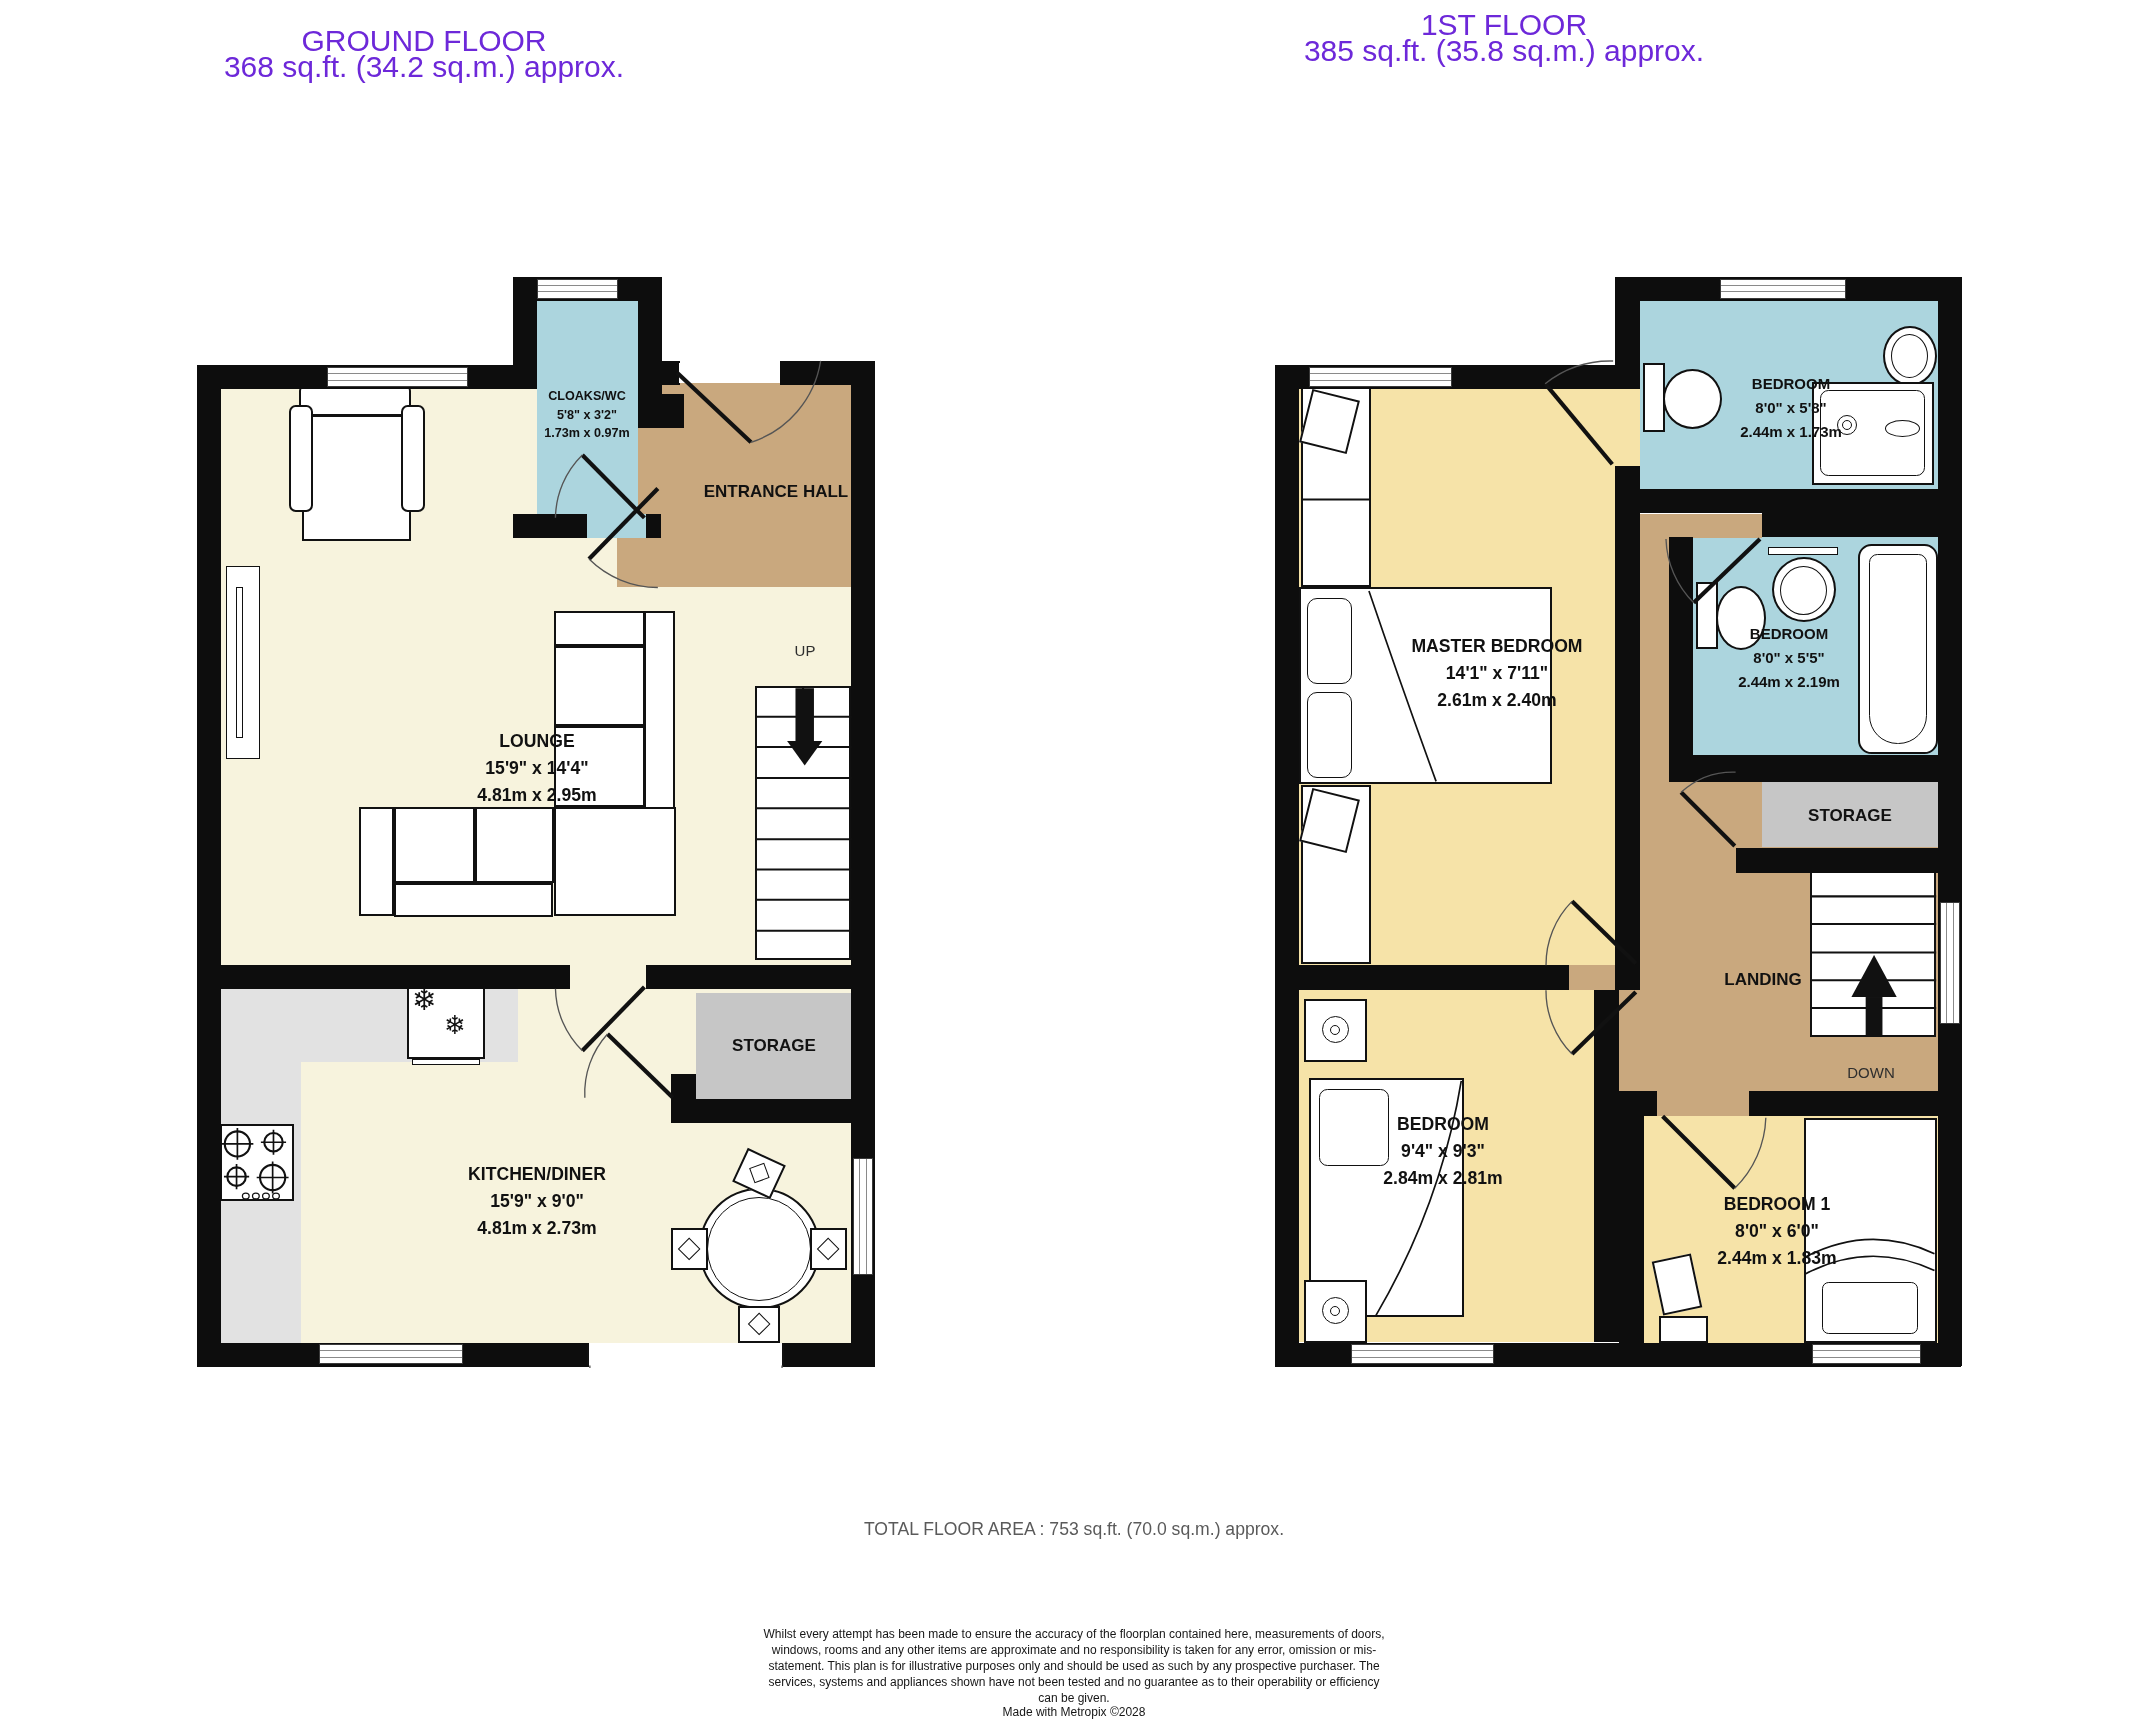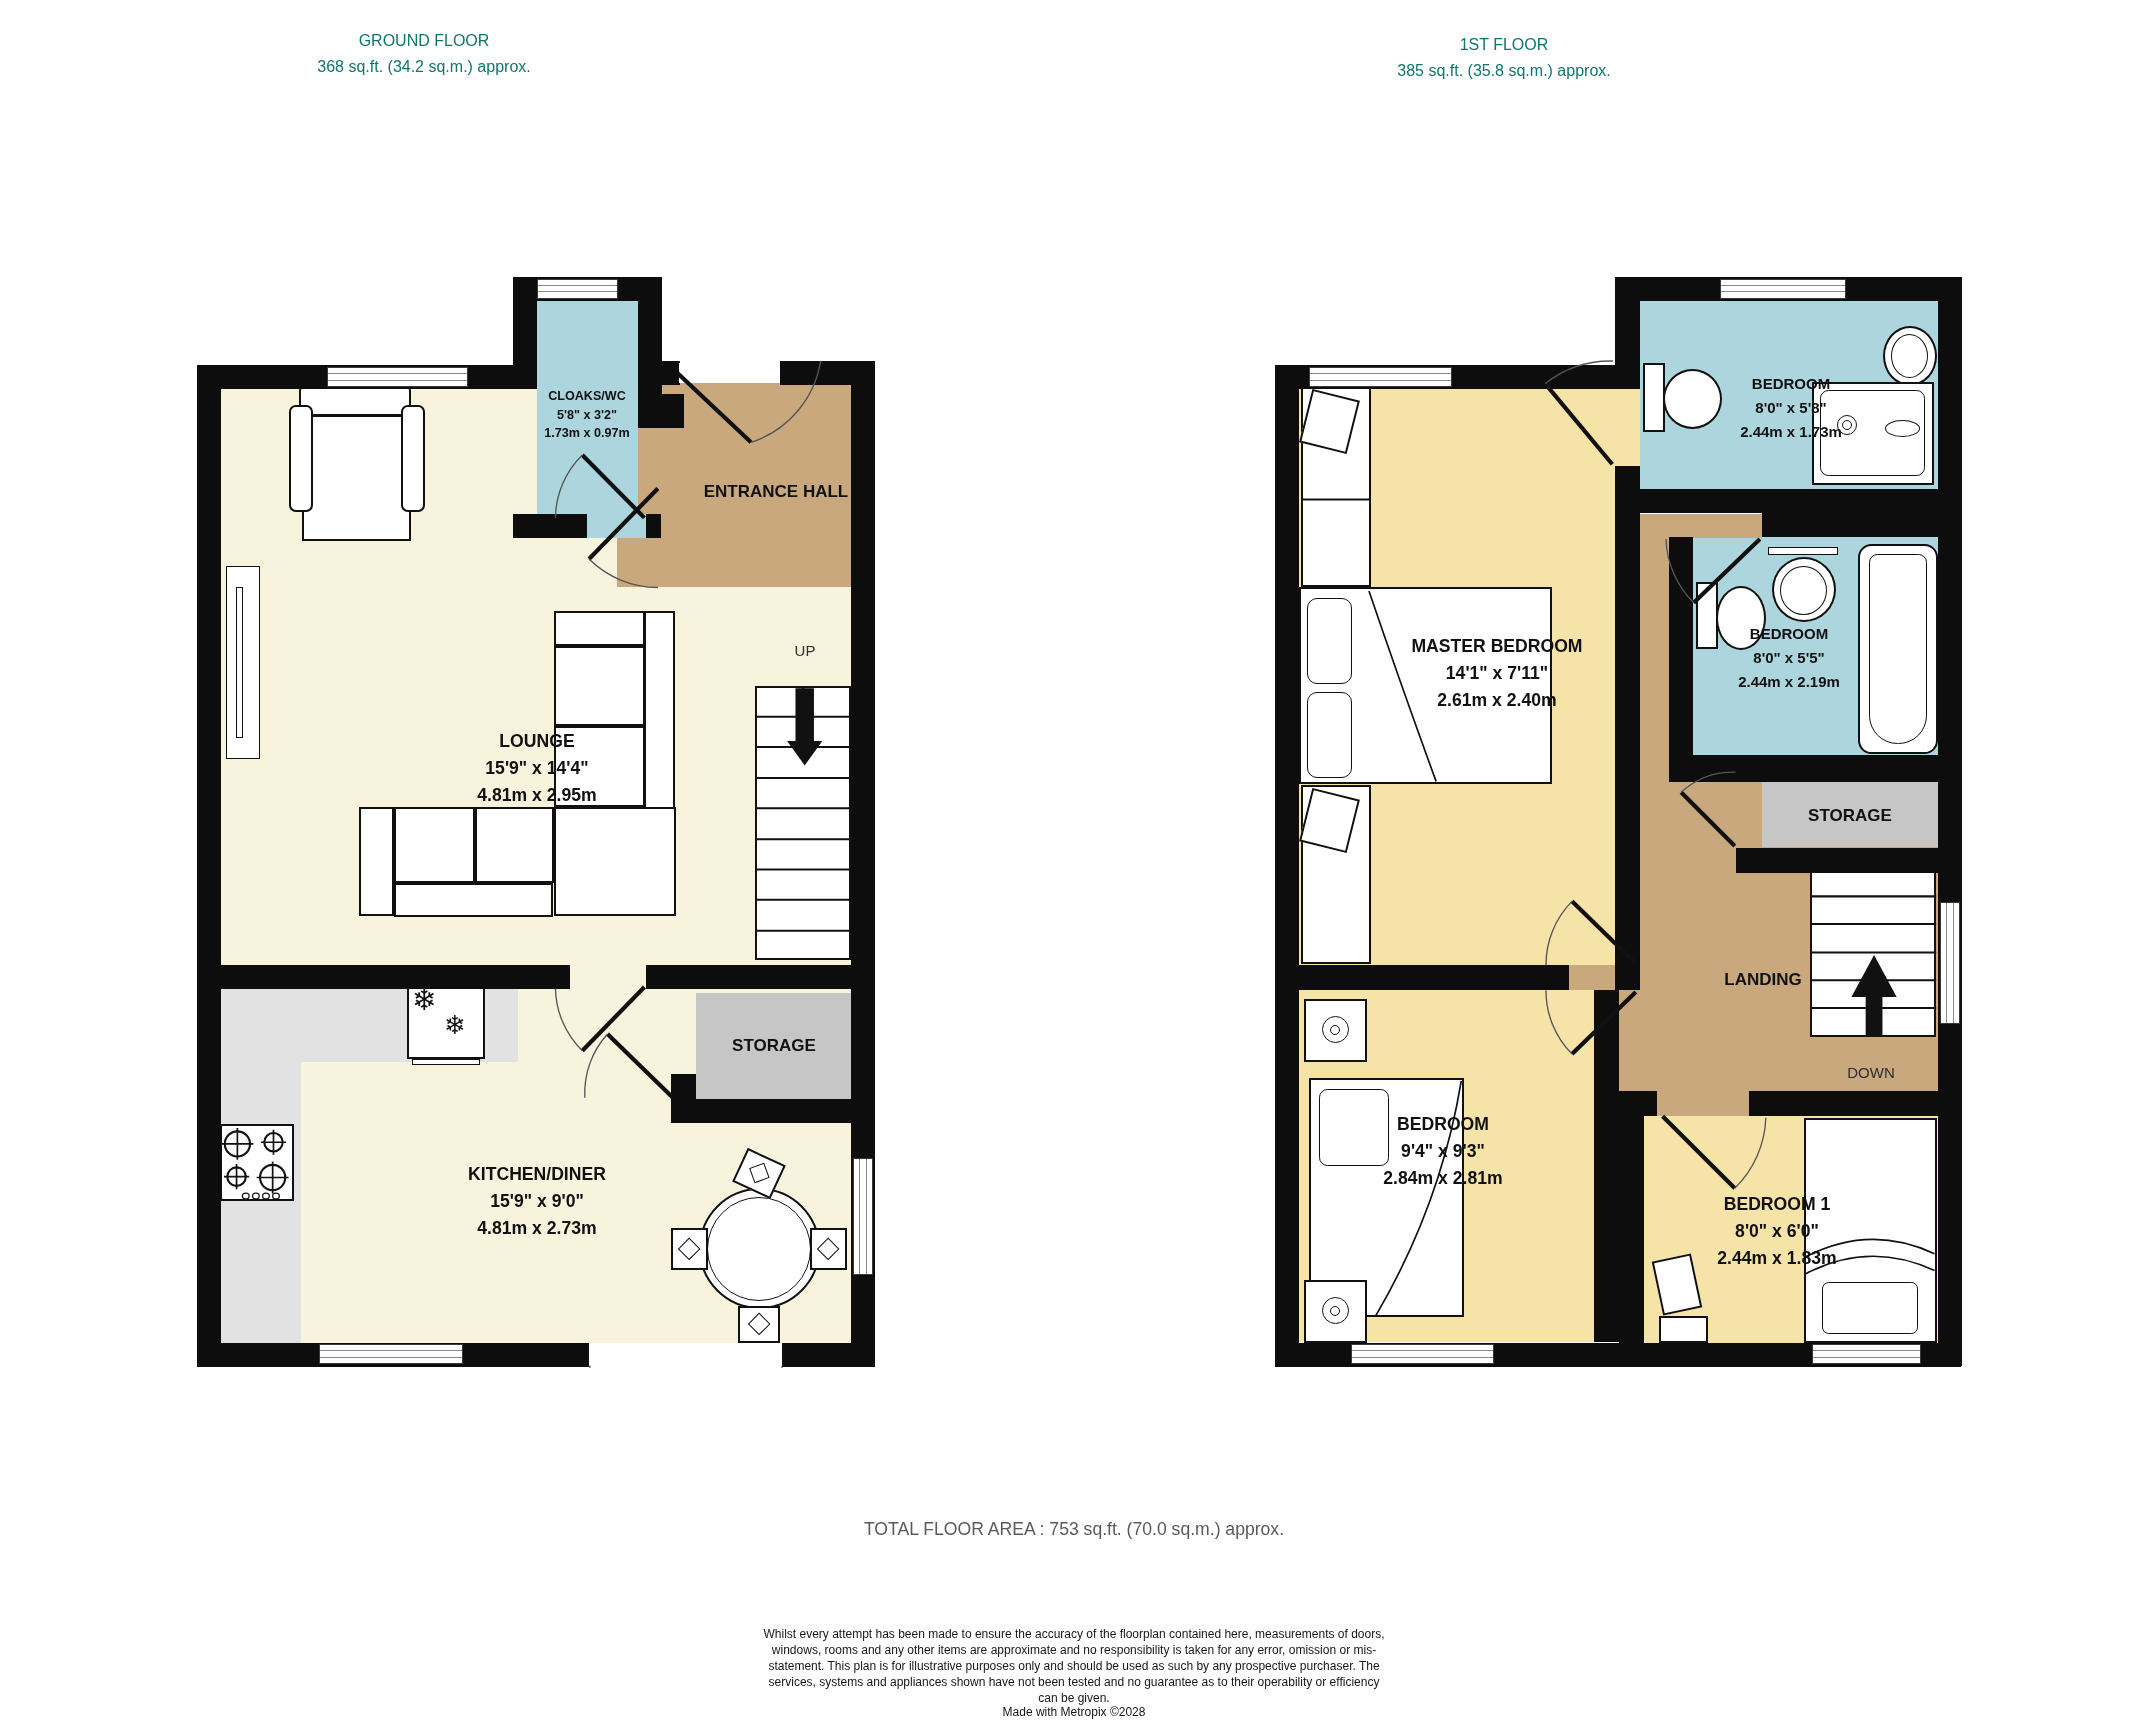--- a/index.html
+++ b/index.html
@@ -1,19 +1,19 @@
 <!DOCTYPE html>
 <html style="--cream: #F7F3DD; --yellow: #F6E3A8; --tan: #C9A87E; --blue: #ACD5DE; --storage: #C6C6C6; --counter: #E2E2E2;font-size:13.4px"><head>
 <meta charset="utf-8">
 <style>
   html,body{margin:0;padding:0}
   body{width:2148px;height:1724px;position:relative;background:#fff;overflow:hidden;
        font-family:"Liberation Sans","DejaVu Sans",sans-serif}
-  .hdr{position:absolute;transform:translateX(-50%);text-align:center;color:#0f766e;
-       font-size:16px;line-height:26px;white-space:nowrap;z-index:2}
+  .hdr{position:absolute;transform:translateX(-50%);text-align:center;color:#6d28d9;
+       font-size:30px;line-height:26px;white-space:nowrap;z-index:2}
   .floor{position:absolute}
   .room{position:absolute;z-index:1}
   .patch{position:absolute;z-index:2}
   .fur{position:absolute;background:#fff;border:2.1px solid #111;box-sizing:border-box;z-index:4}
   .thin{border-width:1.7px}
   .circ{border-radius:50%}
   .wall{position:absolute;background:#0d0d0d;z-index:6}
   .win{position:absolute;background:#fff;border:1.7px solid #3a3a3a;box-sizing:border-box;display:flex;z-index:7}
   .wh{flex-direction:column}
   .wh i{flex:1;border-bottom:1.7px solid #8a8a8a}
@@ -38,21 +38,21 @@
                font-size:12px;line-height:16px;color:#161616;z-index:2}
   .footer-credit{position:absolute;width:100%;text-align:center;font-size:12px;color:#161616;z-index:2}
 </style>
 </head>
 <body>
 
 <div class="hdr" style="left:424px;top:28px">
   <div>GROUND FLOOR</div>
   <div>368 sq.ft. (34.2 sq.m.) approx.</div>
 </div>
-<div class="hdr" style="left:1504px;top:32px">
+<div class="hdr" style="left:1504px;top:12px">
   <div>1ST FLOOR</div>
   <div>385 sq.ft. (35.8 sq.m.) approx.</div>
 </div>
 
 <div class="floor" style="left:197px;top:277px;width:680px;height:1091px">
 
   <div class="room" style="left:23.5px;top:112px;width:631px;height:954px;background:var(--cream)"></div>
   <div class="room" style="left:23.5px;top:712px;width:80px;height:354px;background:var(--counter)"></div>
   <div class="room" style="left:23.5px;top:712px;width:297px;height:73px;background:var(--counter)"></div>
   <div class="room" style="left:420px;top:94px;width:235px;height:216px;background:var(--tan)"></div>

